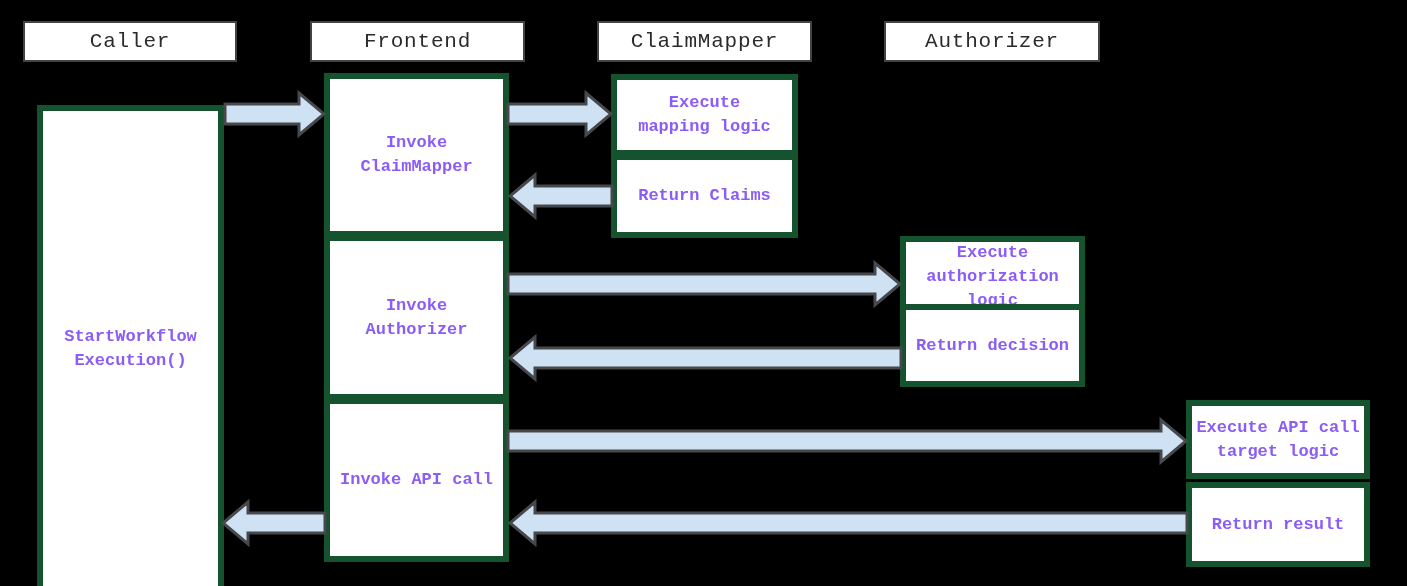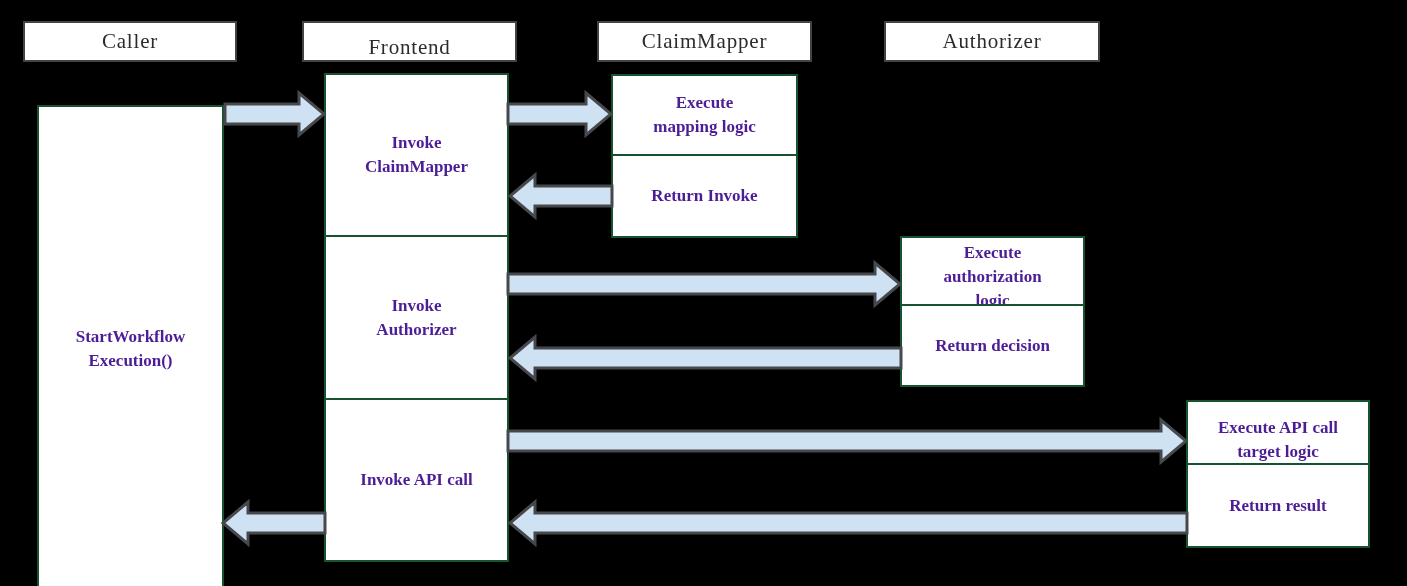--- a/index.html
+++ b/index.html
@@ -1,99 +1,99 @@
 <!DOCTYPE html>
 <html><head>
 <meta charset="utf-8">
 <style>
   html, body { margin: 0; padding: 0; background: #000; }
   .stage {
     position: relative;
     width: 1407px;
     height: 586px;
     background: #000;
-    font-family: Liberation Serif, serif;
+    font-family: Liberation Mono, monospace;
     overflow: hidden;
   }
   .hbox {
     position: absolute;
     top: 21px;
     height: 41px;
     background: #fff;
     border: 2px solid #434343;
     box-sizing: border-box;
     display: flex;
     align-items: center;
     justify-content: center;
     font-size: 21px;
     font-weight: 400;
     letter-spacing: 0.8px;
     color: #2b2b2b;
   }
   .nbox {
     position: absolute;
     background: #fff;
-    border: 2px solid #14532d;
+    border: 6px solid #14532d;
     box-sizing: border-box;
     display: flex;
     align-items: center;
     justify-content: center;
     text-align: center;
     font-size: 17px;
     font-weight: 700;
     line-height: 24px;
-    color: #4c1d95;
+    color: #8b5cf6;
     white-space: pre-line;
   }
   svg.arrow { position: absolute; overflow: visible; }
   svg.arrow polygon {
     stroke-width: 3;
     stroke-linejoin: miter;
     stroke-miterlimit: 10;
   }
 </style>
 </head>
 <body>
 
 <div class="stage">
 
   <div class="hbox" style="left:23px;  width:214px;">
       <span>Caller</span>
     </div>
-  <div class="hbox" style="left:302px; width:215px;align-items:flex-end;">
+  <div class="hbox" style="left:310px; width:215px;">
       <span>Frontend</span>
     </div>
   <div class="hbox" style="left:597px; width:215px;">
       <span>ClaimMapper</span>
     </div>
   <div class="hbox" style="left:884px; width:216px;">
       <span>Authorizer</span>
     </div>
 
   <div class="nbox" style="left:37px; top:73px; width:187px; height:487px;margin-top:32px;">StartWorkflow
 Execution()</div>
 
   <div class="nbox" style="left:324px; top:73px;  width:185px; height:164px;">Invoke
 ClaimMapper</div>
   <div class="nbox" style="left:324px; top:235px; width:185px; height:165px;">Invoke
 Authorizer</div>
   <div class="nbox" style="left:324px; top:398px; width:185px; height:164px;text-align:right;">Invoke API call</div>
 
   <div class="nbox" style="left:611px; top:74px;  width:187px; height:82px;">Execute
 mapping logic</div>
-  <div class="nbox" style="left:611px; top:154px; width:187px; height:84px;">Return Invoke</div>
+  <div class="nbox" style="left:611px; top:154px; width:187px; height:84px;">Return Claims</div>
 
   <div class="nbox" style="left:900px; top:236px; width:185px; height:82px;">Execute
 authorization
 logic</div>
   <div class="nbox" style="left:900px; top:304px; width:185px; height:83px;">Return decision</div>
 
   <div class="nbox" style="left:1186px; top:400px; width:184px; height:79px;">Execute API call
 target logic</div>
-  <div class="nbox" style="left:1186px; top:463px; width:184px; height:85px;">Return result</div>
+  <div class="nbox" style="left:1186px; top:482px; width:184px; height:85px;">Return result</div>
 
   <svg class="arrow" style="left:224px; top:91px;" width="102" height="46">
     <polygon points="1,13 75,13 75,2 100,23 75,44 75,33 1,33" fill="#cfe2f3" stroke="#46484c"></polygon>
   </svg>
   <svg class="arrow" style="left:507px; top:91px;" width="106" height="46">
     <polygon points="1,13 79,13 79,2 104,23 79,44 79,33 1,33" fill="#cfe2f3" stroke="#46484c"></polygon>
   </svg>
   <svg class="arrow" style="left:509px; top:173px;" width="104" height="46">
     <polygon points="103,13 26,13 26,2 1,23 26,44 26,33 103,33" fill="#cfe2f3" stroke="#46484c"></polygon>
   </svg>

